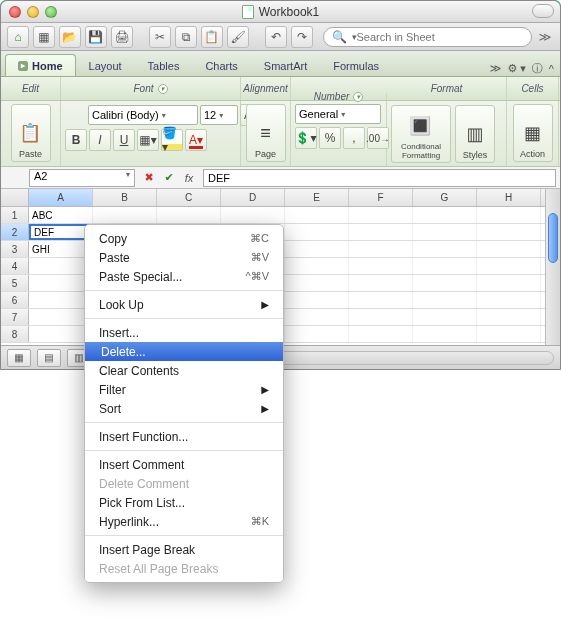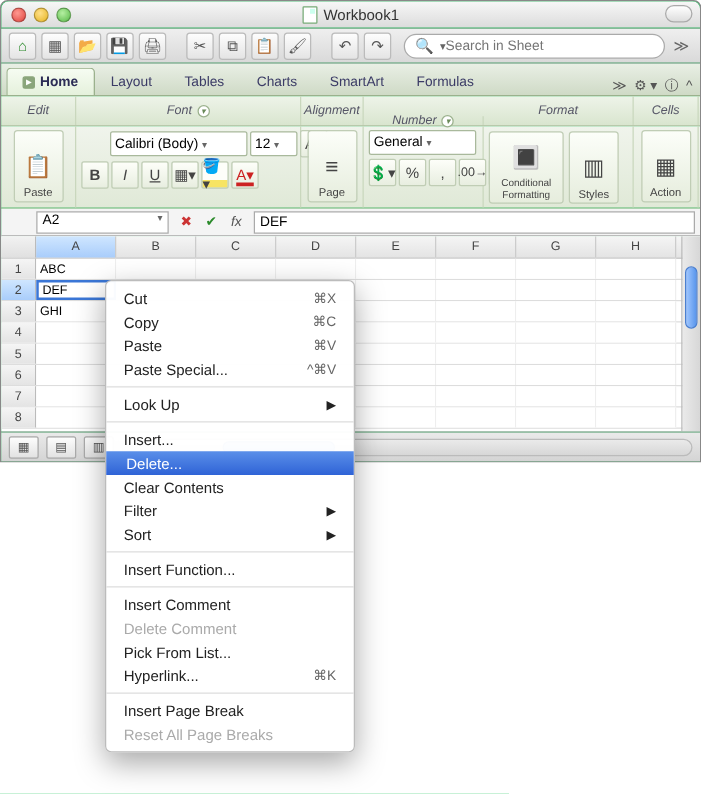--- a/index.html
+++ b/index.html
@@ -367,24 +367,20 @@
     <div class="view-btn">▥</div>
     <div class="hscroll">
       <div class="hthumb"></div>
     </div>
   </div>
 
 </div>
 
 <div class="ctx-menu">
   <div class="ctx-item">
-      <span>Cut</span>
-      <span class="ctx-shortcut">⌘X</span>
-    </div>
-  <div class="ctx-item">
       <span>Copy</span>
       <span class="ctx-shortcut">⌘C</span>
     </div>
   <div class="ctx-item">
       <span>Paste</span>
       <span class="ctx-shortcut">⌘V</span>
     </div>
   <div class="ctx-item">
       <span>Paste Special...</span>
       <span class="ctx-shortcut">^⌘V</span>

